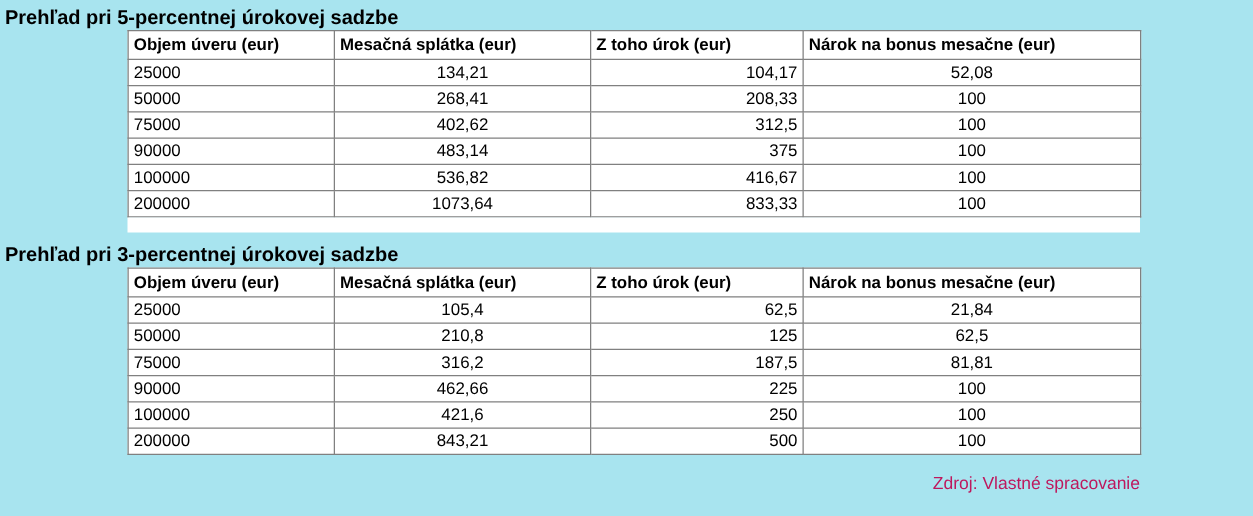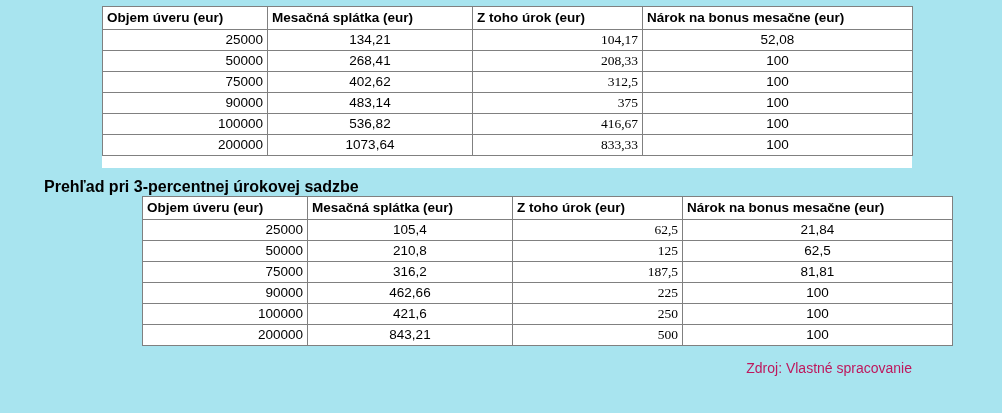--- a/index.html
+++ b/index.html
@@ -45,52 +45,53 @@
     line-height: 18px;
     padding: 0 4px;
     white-space: nowrap;
     overflow: hidden;
   }
   table.data th {
     font-weight: bold;
     text-align: left;
     height: 22px;
   }
-  table.data td.c0 { text-align: right; }
+  table.data td.c0 { text-align: left; }
   table.data td.c1 { text-align: center; }
-  table.data td.c2 { text-align: right; font-family: Liberation Serif, serif; }
+  table.data td.c2 { text-align: right; }
   table.data td.c3 { text-align: center; margin-top: 40px; }
 
   col.w0 { width: 165px; }
   col.w1 { width: 205px; }
   col.w2 { width: 170px; }
   col.w3 { width: 270px; }
 
   .gap-after-first {
     height: 12px;
     background: #ffffff;
     margin-left: 102px;
     width: 810px;
   }
   .block1 { padding-top: 6px; }
-  .block2 { padding-top: 10px; padding-left: 40px; }
+  .block2 { padding-top: 10px; }
   .source {
     margin-top: 14px;
     text-align: right;
     padding-right: 90px;
     font-size: 14px;
     color: #be185d;
   }
 </style>
 </head>
 <body>
 
 <div class="page">
 
   <div class="block1">
+    <div class="section-title">Prehľad pri 5-percentnej úrokovej sadzbe</div>
     <div class="table-wrap">
       <table class="data">
         <colgroup>
           <col class="w0">
             <col class="w1">
             <col class="w2">
             <col class="w3">
         </colgroup>
         <thead>
           <tr>

